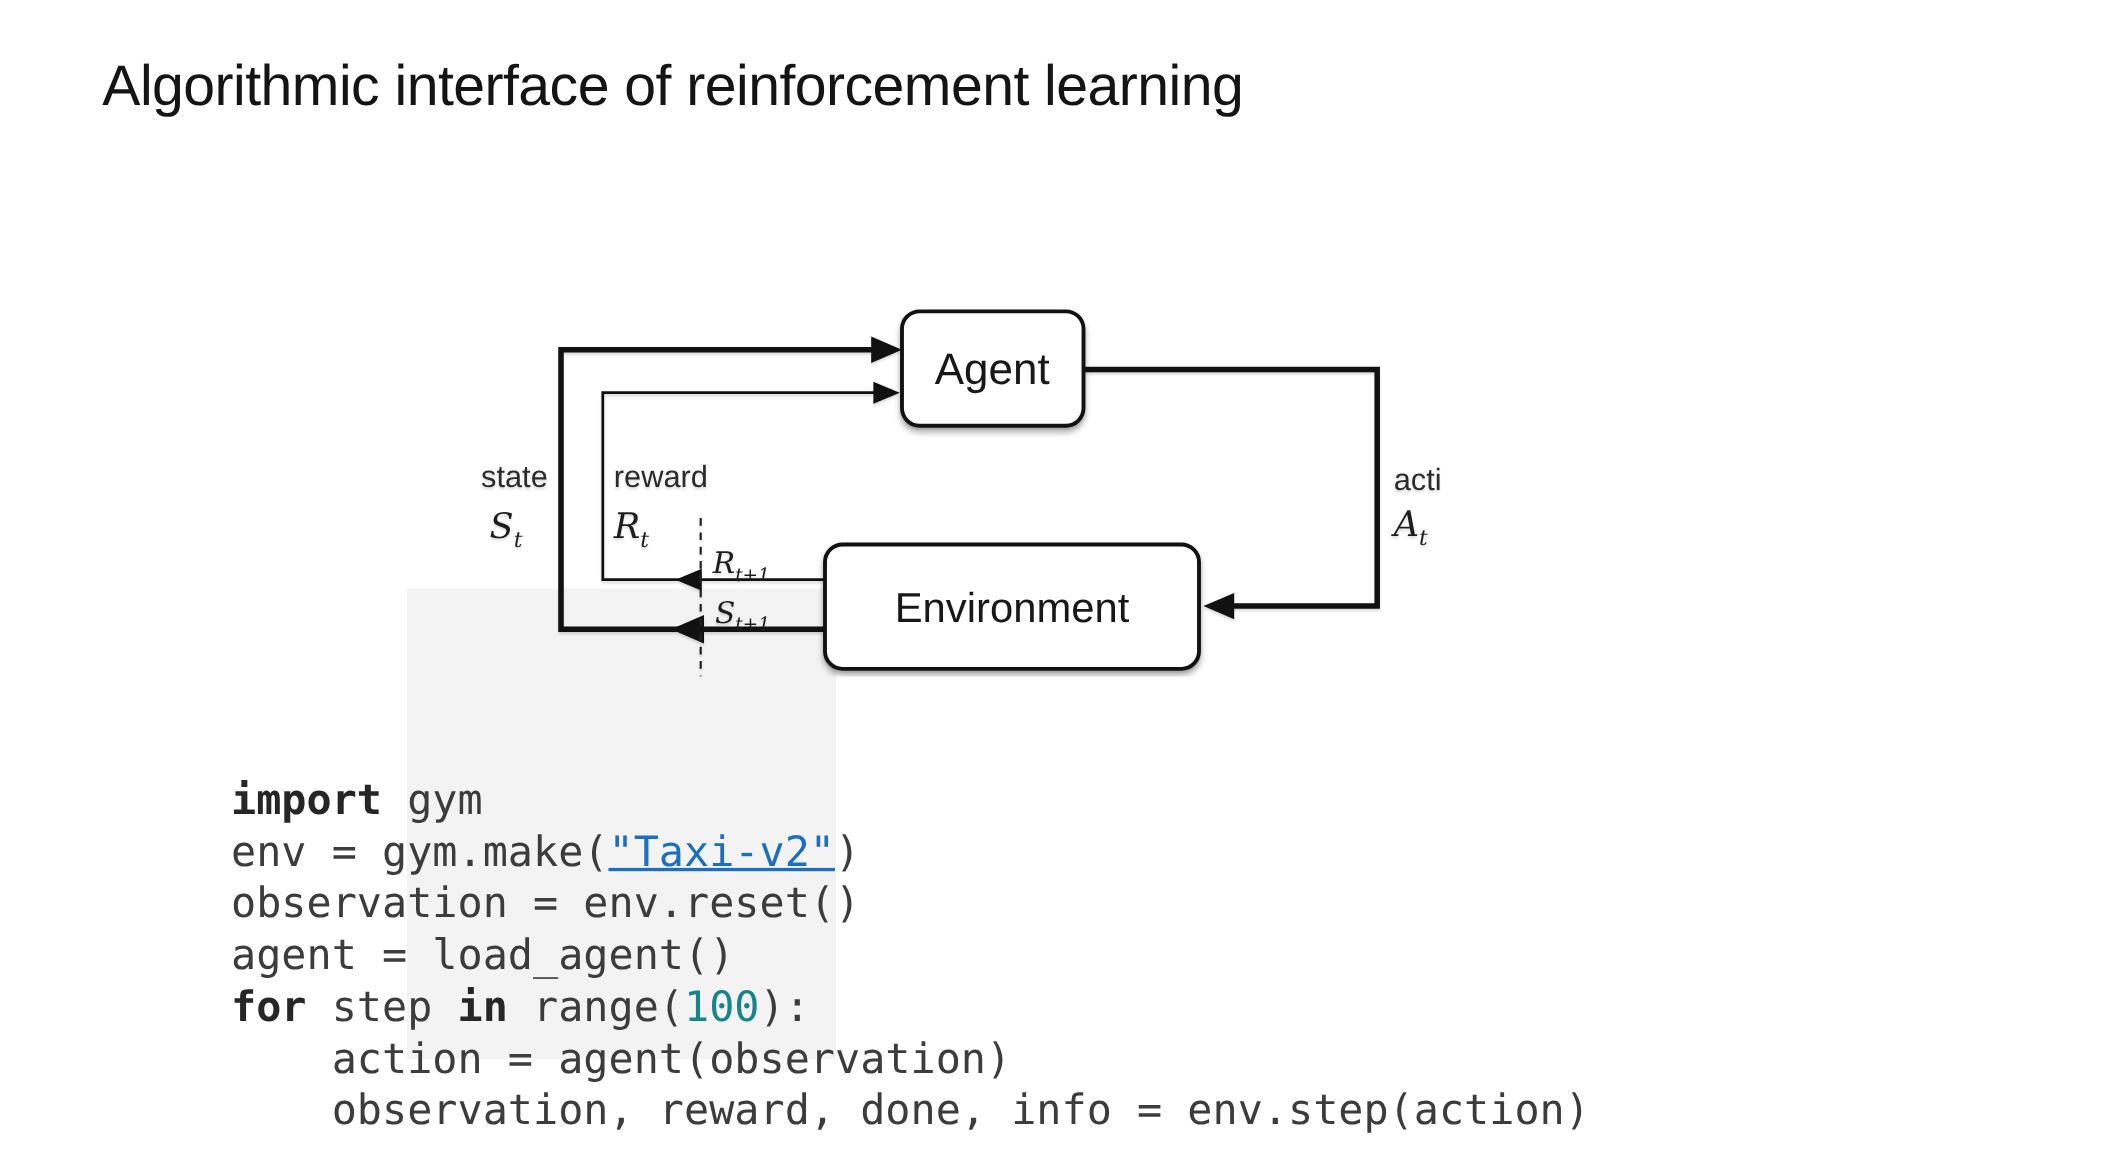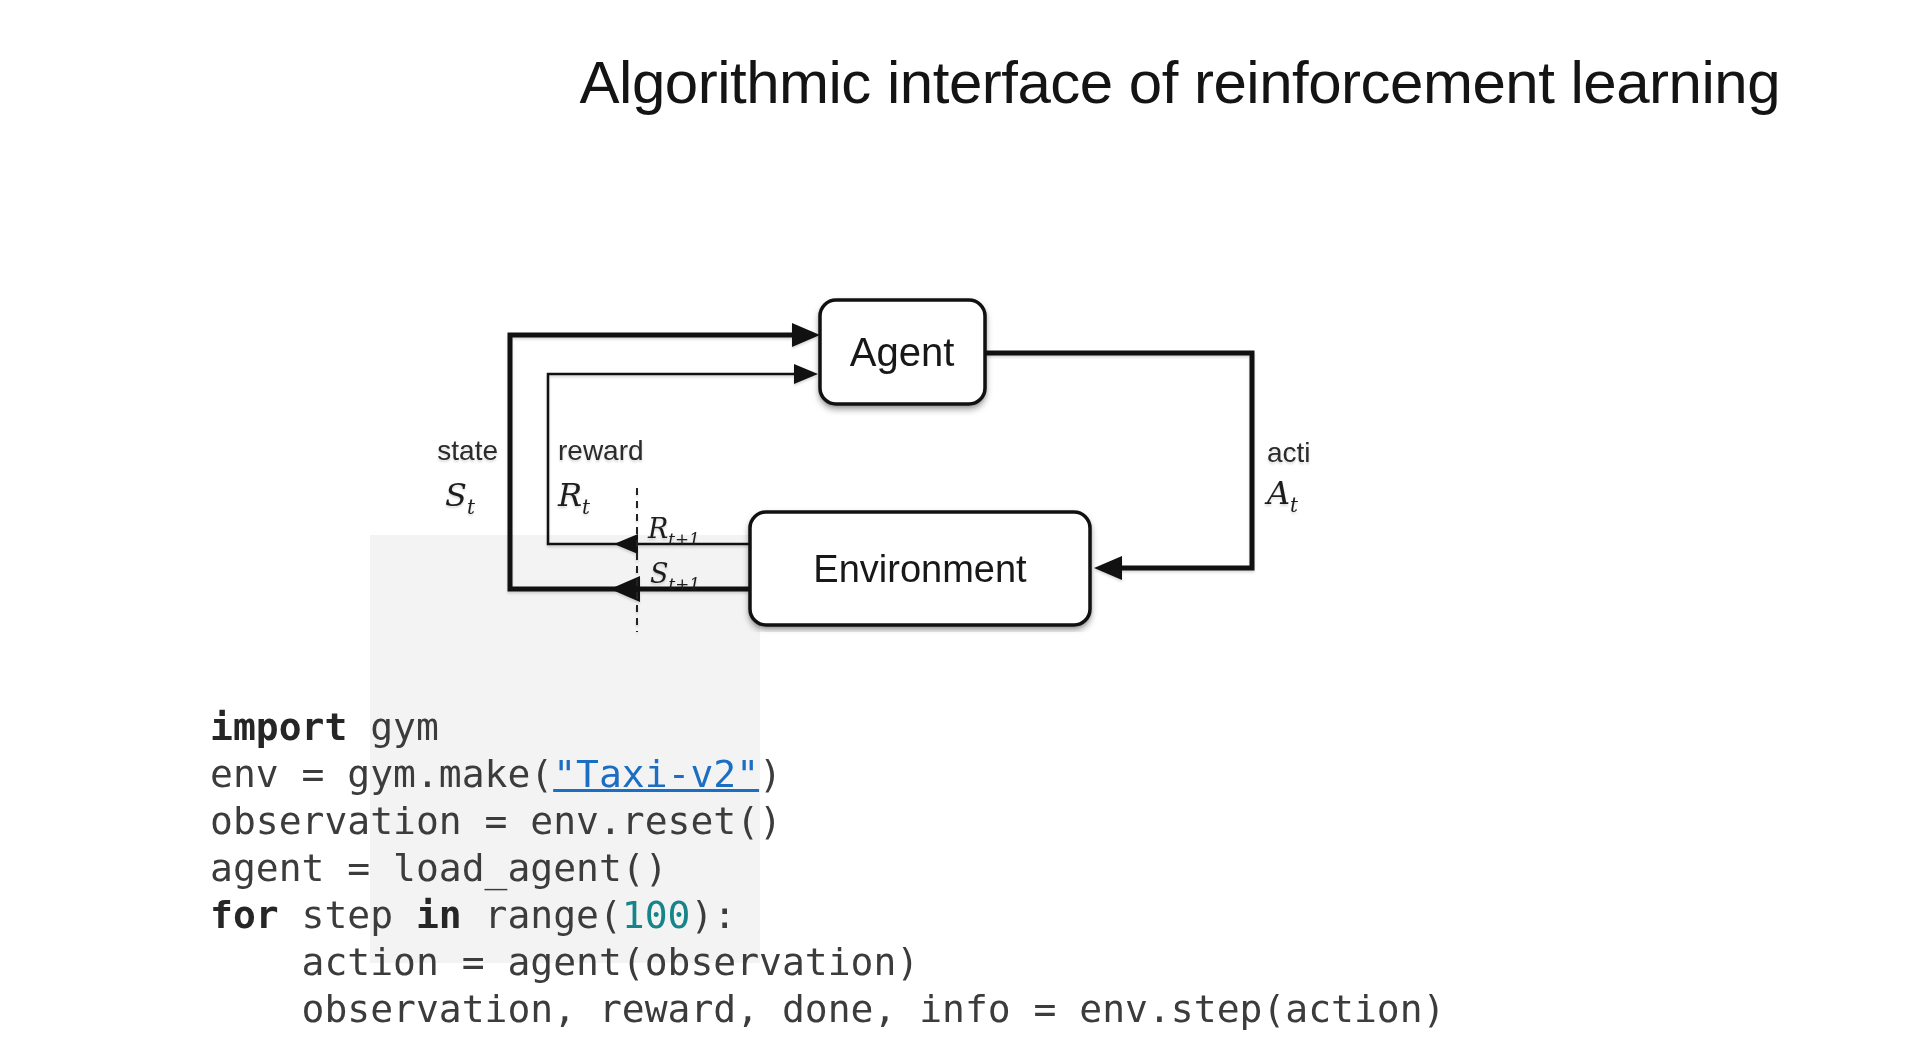--- a/index.html
+++ b/index.html
@@ -1,31 +1,30 @@
 <!DOCTYPE html>
 <html style="--kw: #262626; --code: #3c3c3c; --link: #1b6ec2; --num: #16858a;"><head>
 <meta charset="utf-8">
 <style>
   html,body{margin:0;padding:0;}
   body{
     width:1920px;height:1048px;position:relative;overflow:hidden;
     background:#ffffff;font-family:"Liberation Sans",sans-serif;
   }
   .title{
-    position:absolute;left:80px;top:48px;width:1700px;
-    font-size:60px;letter-spacing:-0.5px;color:#141414;font-weight:400;
+    position:absolute;left:93px;top:48px;width:1700px;
+    font-size:52px;letter-spacing:-0.5px;color:#141414;font-weight:400;
     white-space:nowrap;
-    text-align:right;
   }
   .paste-backdrop{
     position:absolute;left:370px;top:535px;width:390px;height:428px;
     background:#f3f3f3;
   }
   .diagram{
-    position:absolute;left:390px;top:232px;width:920px;height:400px;
+    position:absolute;left:390px;top:215px;width:920px;height:400px;
   }
   .diagram svg{filter:drop-shadow(0 2px 1px rgba(0,0,0,0.15));}
   .box{fill:#ffffff;stroke:#111111;stroke-width:3.5;}
   .boxshadow{filter:drop-shadow(0 4px 3px rgba(0,0,0,0.28));}
   .thick{stroke:#111111;stroke-width:5;fill:none;}
   .thin{stroke:#111111;stroke-width:2.5;fill:none;}
   .dashed{stroke:#222222;stroke-width:2;fill:none;stroke-dasharray:7 6;}
   .arrow{fill:#111111;stroke:none;}
   .node-label{font-family:"Liberation Sans",sans-serif;fill:#181818;}
   .io-label{font-family:"Liberation Sans",sans-serif;font-size:28px;fill:#2b2b2b;}

